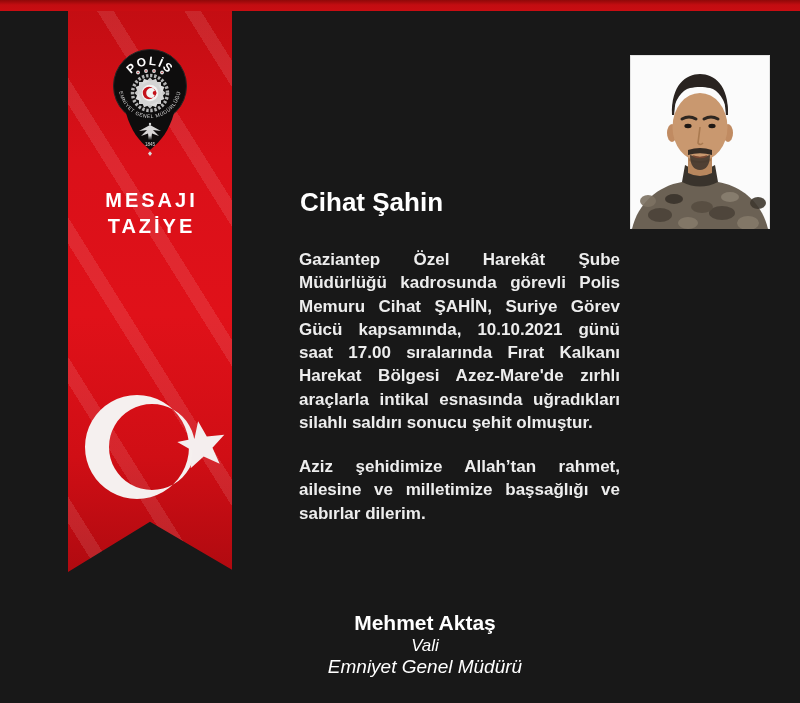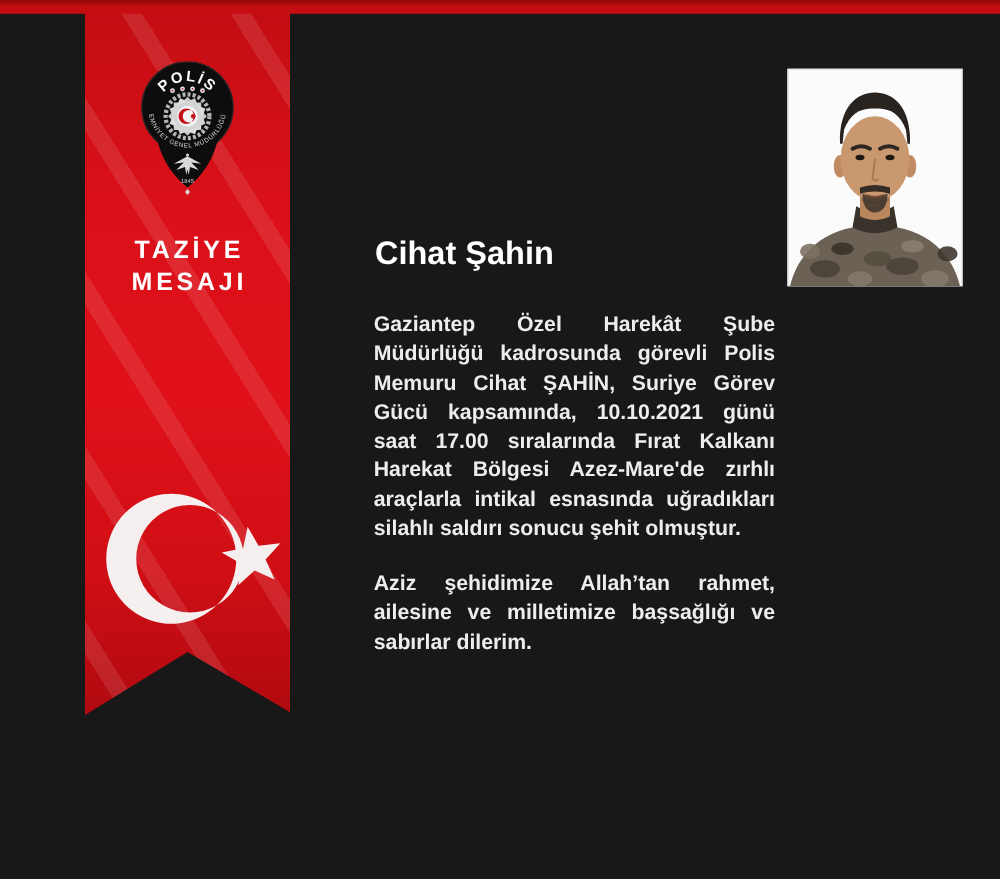--- a/index.html
+++ b/index.html
@@ -126,22 +126,22 @@
       <g fill="#d8d8d8">
         <path d="M 39,76 L 28,82 L 36,81 L 30,87 L 37,84.5 L 38,91 L 39,86.5 L 40,91 L 41,84.5 L 48,87 L 42,81 L 50,82 Z"></path>
         <circle cx="39" cy="75" r="1.2"></circle>
       </g>
       <text x="39" y="97" font-size="4.6" fill="#dddddd" text-anchor="middle" font-family="Liberation Sans, sans-serif">1845</text>
 
       <polygon points="39,102.2 41,104.6 39,107 37,104.6" fill="#d9d9d9"></polygon>
     </svg>
 
     <div class="ribbon-title">
+      <div>MESAJI</div>
       <div>TAZİYE</div>
-      <div>MESAJI</div>
     </div>
 
     <svg class="flag-svg" viewBox="0 0 164 572">
       <path fill-rule="evenodd" fill="#f5f0ef" d="M 69,395 a 52,52 0 1 0 0.01,0 Z
                M 84,404 a 43,43 0 1 1 -0.01,0 Z"></path>
       <g transform="translate(134,446) rotate(-9)">
         <polygon fill="#f4eeee" points="0,-25 -6.23,-8.58 -23.78,-7.73 -10.08,3.28 -14.69,20.23 0,10.6 14.69,20.23 10.08,3.28 23.78,-7.73 6.23,-8.58"></polygon>
       </g>
     </svg>
   </div>
@@ -192,14 +192,19 @@
       <path d="M 60,100 Q 70,104 80,100 C 80,110 76,115 70,115 C 64,115 60,110 60,100 Z" fill="#3c332b" opacity="0.85"></path>
       <path d="M 63,101 Q 70,104 77,101" stroke="#7a4833" stroke-width="1.4" fill="none"></path>
     </svg>
   </div>
 
   <div class="martyr-name">Cihat Şahin</div>
 
   <div class="para para1">Gaziantep Özel Harekât Şube Müdürlüğü kadrosunda görevli Polis Memuru Cihat ŞAHİN, Suriye Görev Gücü kapsamında, 10.10.2021 günü saat 17.00 sıralarında Fırat Kalkanı Harekat Bölgesi Azez-Mare'de zırhlı araçlarla intikal esnasında uğradıkları silahlı saldırı sonucu şehit olmuştur.</div>
   <div class="para para2">Aziz şehidimize Allah’tan rahmet, ailesine ve milletimize başsağlığı ve sabırlar dilerim.</div>
 
+  <div class="signature">
+    <div class="sig-name">Mehmet Aktaş</div>
+    <div class="sig-title1">Vali</div>
+    <div class="sig-title2">Emniyet Genel Müdürü</div>
+  </div>
 
 </div>
 
 </body></html>

